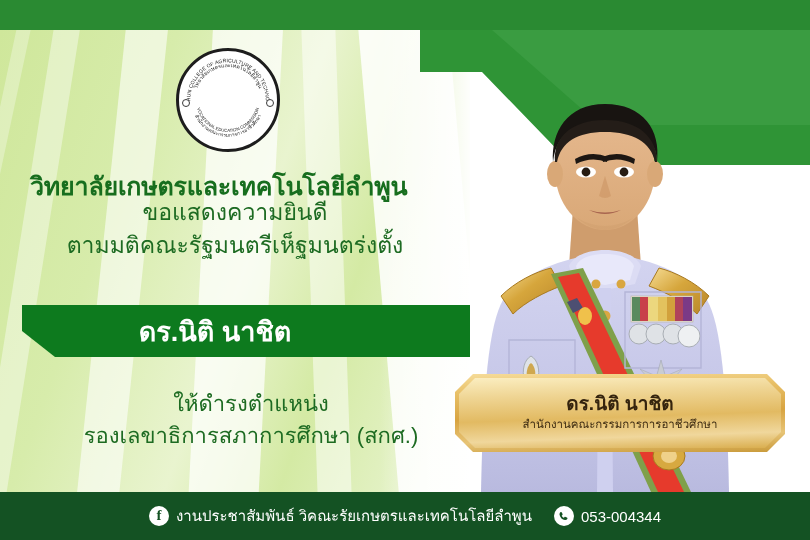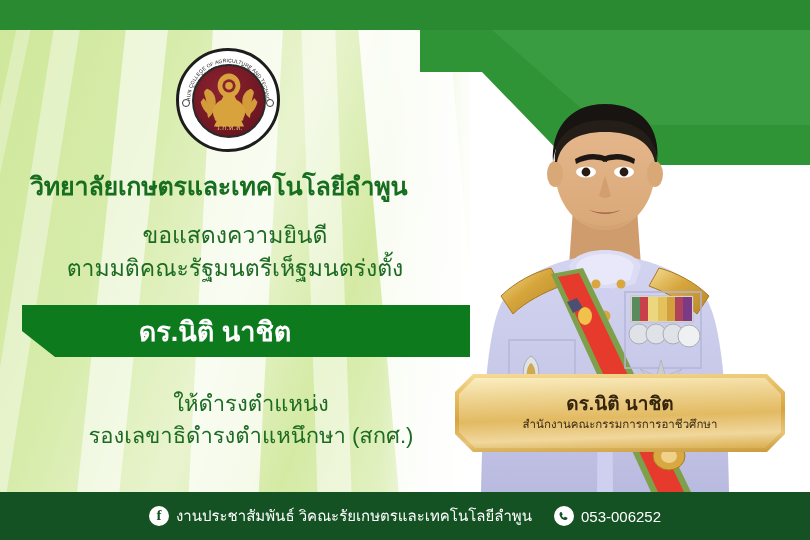--- a/index.html
+++ b/index.html
@@ -124,21 +124,21 @@
     width: 430px;
     font-size: 25px;
     font-weight: bold;
     color: #176e1e;
     letter-spacing: -0.2px;
     z-index: 7;
     white-space: nowrap;
   }
   .congrats {
     position: absolute;
-    left: 0; top: 219px;
+    left: 0; top: 196px;
     width: 470px;
     text-align: center;
     font-size: 23px;
     color: #1d6b22;
     line-height: 1.42;
     z-index: 7;
   }
   .congrats div { white-space: nowrap; }
 
   
@@ -415,55 +415,35 @@
       </text>
       <text font-size="5.2" fill="#1d1d1d" font-family="'Liberation Sans',sans-serif">
         <textPath href="#arcBot" startOffset="50%" text-anchor="middle">สำนักงานคณะกรรมการการอาชีวศึกษา</textPath>
       </text>
       <text font-size="4.6" fill="#1d1d1d" font-family="'Liberation Sans',sans-serif">
         <textPath href="#arcBot2" startOffset="50%" text-anchor="middle">VOCATIONAL EDUCATION COMMISSION</textPath>
       </text>
     </svg>
     <div class="seal-dot left"></div>
     <div class="seal-dot right"></div>
-    <div class="seal-inner">
-      <svg viewBox="0 0 74 74" width="70" height="70">
-        <g fill="#d8a33c">
-
-          <path d="M37 8 c-7 0 -12 6 -12 13 0 5 3 9 6 11 l-2 4 c-5 2 -9 7 -9 13 0 4 2 7 4 9 l-3 6 h32 l-3 -6 c2 -2 4 -5 4 -9 0 -6 -4 -11 -9 -13 l-2 -4 c3 -2 6 -6 6 -11 0 -7 -5 -13 -12 -13 z"></path>
-        </g>
-        <circle cx="37" cy="21" r="7" fill="#8c2230"></circle>
-        <circle cx="37" cy="21" r="4" fill="#d8a33c"></circle>
-
-        <g fill="#d8a33c" opacity="0.95">
-          <path d="M14 24 c6 2 9 8 9 14 0 7 -3 13 -8 17 -2 -8 -1 -16 -3 -22 -1 -4 -3 -6 2 -9 z"></path>
-          <path d="M60 24 c-6 2 -9 8 -9 14 0 7 3 13 8 17 2 -8 1 -16 3 -22 1 -4 3 -6 -2 -9 z"></path>
-          <path d="M10 34 c5 4 6 11 5 17 -4 -3 -7 -8 -8 -13 z"></path>
-          <path d="M64 34 c-5 4 -6 11 -5 17 4 -3 7 -8 8 -13 z"></path>
-        </g>
-
-        <rect x="22" y="54" width="30" height="4" rx="1.5" fill="#d8a33c"></rect>
-        <text x="37" y="68" font-size="8" fill="#e8c370" text-anchor="middle" font-family="'Liberation Sans',sans-serif">ว.ก.ท.ล.</text>
-      </svg>
-    </div>
   </div>
 
   <div class="college-name">วิทยาลัยเกษตรและเทคโนโลยีลำพูน</div>
 
   <div class="congrats">
     <div>ขอแสดงความยินดี</div>
     <div>ตามมติคณะรัฐมนตรีเห็ฐมนตร่งตั้ง</div>
   </div>
 
   <div class="name-banner"></div>
   <div class="name-banner-text">ดร.นิติ นาชิต</div>
 
   <div class="position-block">
     <div>ให้ดำรงตำแหน่ง</div>
-    <div>รองเลขาธิดำรงตำแหนึกษา (สกศ.)</div>
+    <div>รองเลขาธิการสภาการศึกษา (สกศ.)</div>
   </div>
 
   <div class="nameplate"></div>
   <div class="nameplate-inner"></div>
   <div class="nameplate-text">
     <div class="np-name">ดร.นิติ นาชิต</div>
     <div class="np-sub">
       <div>สำนักงานคณะกรรมการการอาชีวศึกษา</div>
     </div>
   </div>
@@ -479,18 +459,18 @@
 
 
     <div class="f-item">
       <span class="f-icon">
         <span class="ph-circle">
           <svg viewBox="0 0 20 20" width="13" height="13">
             <path d="M5.2 3.4 c1 -0.6 1.9 -0.3 2.3 0.6 l1 2.1 c0.3 0.7 0.1 1.3 -0.5 1.8 l-0.8 0.6 c0.6 1.6 1.9 2.9 3.5 3.5 l0.6 -0.8 c0.5 -0.6 1.1 -0.8 1.8 -0.5 l2.1 1 c0.9 0.4 1.2 1.3 0.6 2.3 -0.7 1.2 -2.1 1.8 -3.6 1.5 C8 14.6 5 11.6 4 7.5 c-0.4 -1.6 0.1 -3.3 1.2 -4.1 z" fill="#145223"></path>
           </svg>
         </span>
       </span>
-      <span>053-006252</span>
+      <span>053-004344</span>
     </div>
 
   </div>
 
 </div>
 
 </body></html>

